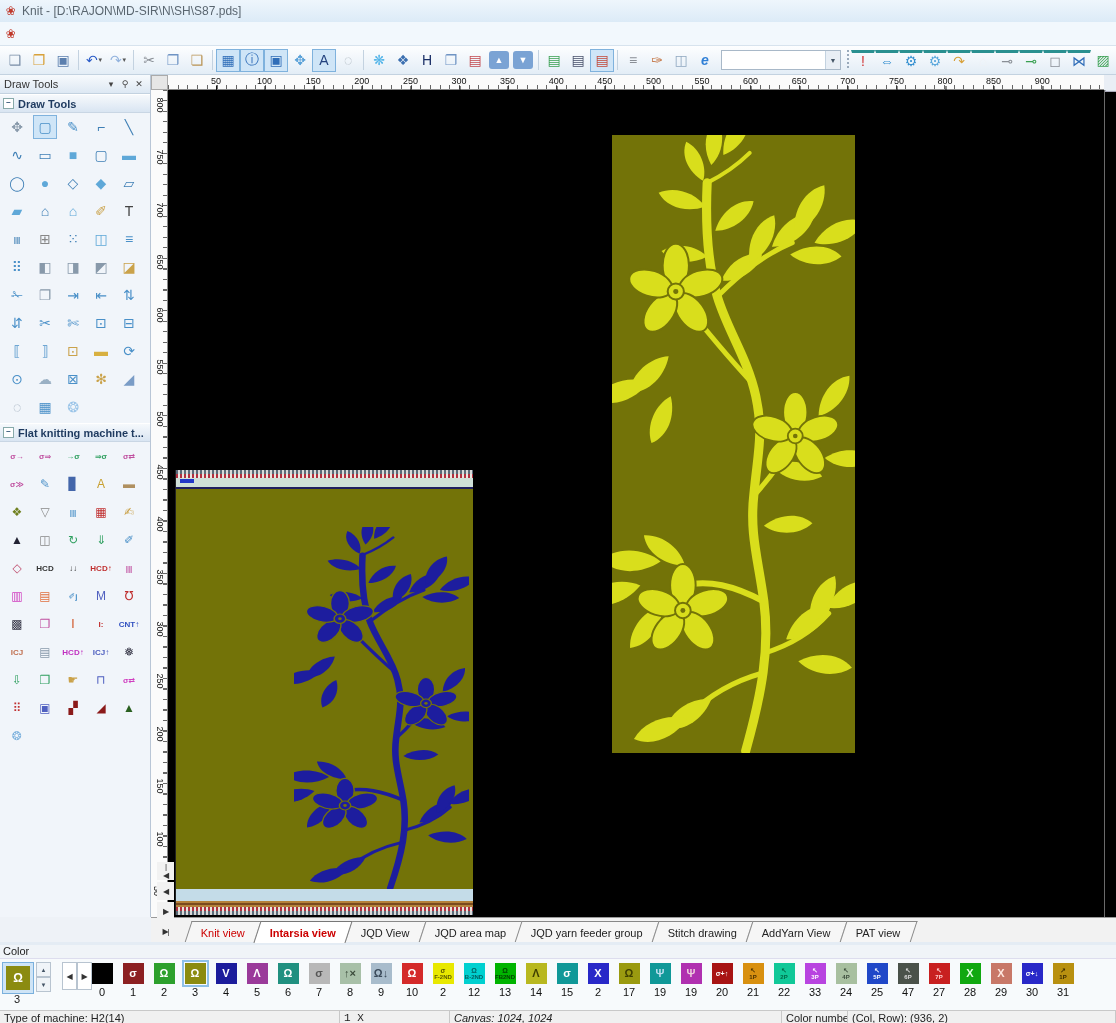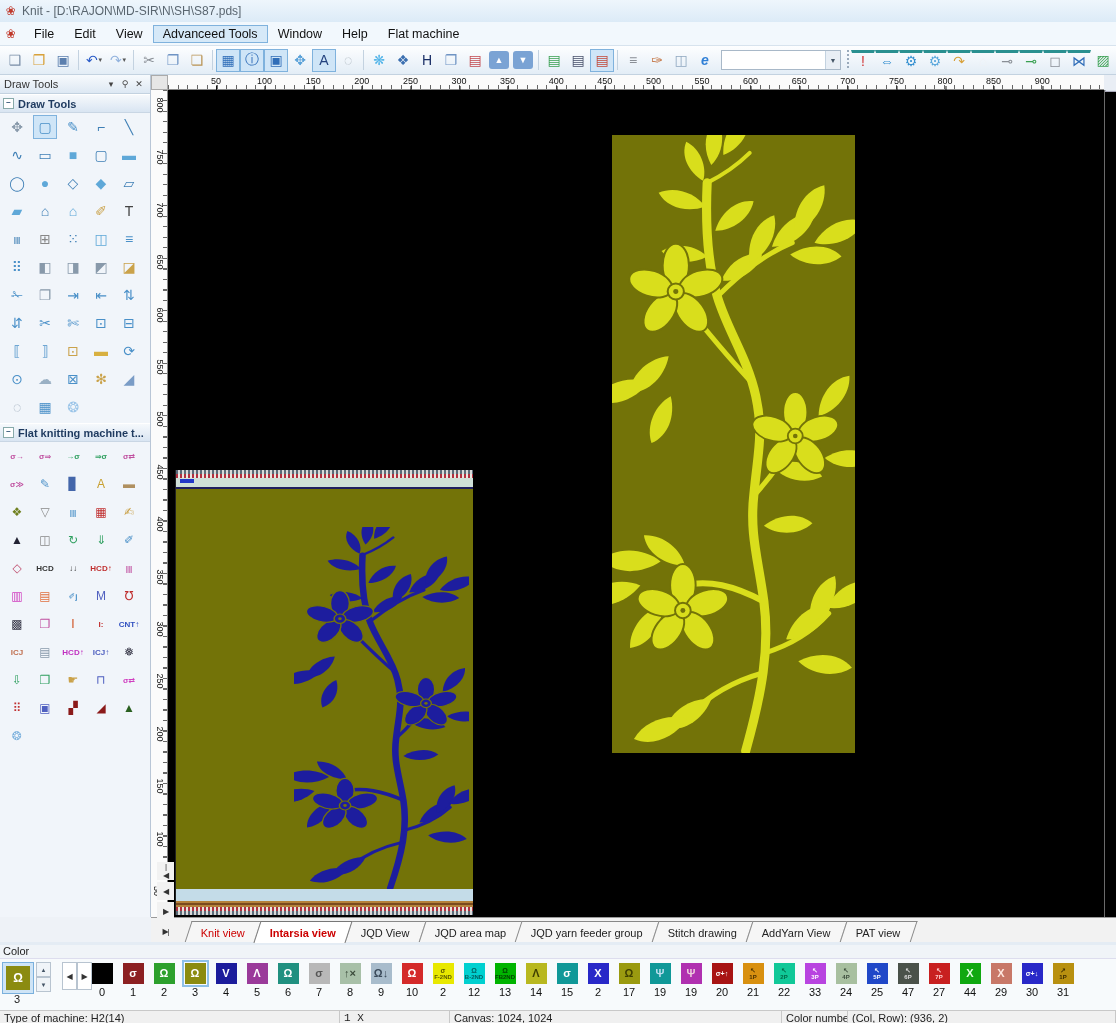--- a/index.html
+++ b/index.html
@@ -186,21 +186,20 @@
   </defs>
 </svg>
 
 <div class="titlebar">
   <span class="app-icon">❀</span>
   <span>Knit - [D:\RAJON\MD-SIR\N\SH\S87.pds]</span>
 </div>
 
 <div class="menubar">
   <span class="app-icon">❀</span>
-  <span id="menu-items"><span class="menu-item">File</span><span class="menu-item">Edit</span><span class="menu-item">View</span><span class="menu-item active">Advanceed Tools</span><span class="menu-item">Window</span><span class="menu-item">Help</span><span class="menu-item">Flat machine</span></span>
 </div>
 
 <div class="toolbar" id="toolbar">
     <button class="tb-btn">
       <span style="color: rgb(122, 143, 168);">❑</span>
     </button>
     <button class="tb-btn">
       <span style="color: rgb(216, 161, 58);">❒</span>
     </button>
     <button class="tb-btn">
@@ -967,21 +966,21 @@
         <div class="sw-box" style="background: rgb(200, 32, 32); color: rgb(255, 208, 208);">
           <div class="sw-sym small">↖</div>
           <div class="sw-txt">7P</div>
         </div>
         <div class="sw-num">27</div>
       </div>
       <div class="sw-cell">
         <div class="sw-box" style="background: rgb(16, 168, 16); color: rgb(224, 255, 224);">
           <div class="sw-sym">X</div>
         </div>
-        <div class="sw-num">44</div>
+        <div class="sw-num">28</div>
       </div>
       <div class="sw-cell">
         <div class="sw-box" style="background: rgb(200, 120, 104); color: rgb(255, 232, 224);">
           <div class="sw-sym">X</div>
         </div>
         <div class="sw-num">29</div>
       </div>
       <div class="sw-cell">
         <div class="sw-box" style="background: rgb(40, 40, 200); color: rgb(255, 255, 255);">
           <div class="sw-sym small">σ+↓</div>
@@ -994,16 +993,16 @@
           <div class="sw-txt">1P</div>
         </div>
         <div class="sw-num">31</div>
       </div>
     </div>
 </div>
 
 <div class="statusbar" id="statusbar">
     <div class="st-seg" style="width: 340px;">Type of machine: H2(14)</div>
     <div class="st-seg" style="width: 110px; font-family: Liberation Mono, monospace;">1 X</div>
-    <div class="st-seg" style="width: 332px;">Canvas: 1024, 1024</div>
+    <div class="st-seg" style="width: 332px; font-style: italic;">Canvas: 1024, 1024</div>
     <div class="st-seg" style="width: 66px;">Color number:</div>
     <div class="st-seg" style="width: 268px;">(Col, Row): (936, 2)</div>
   </div>
 
 </body></html>

